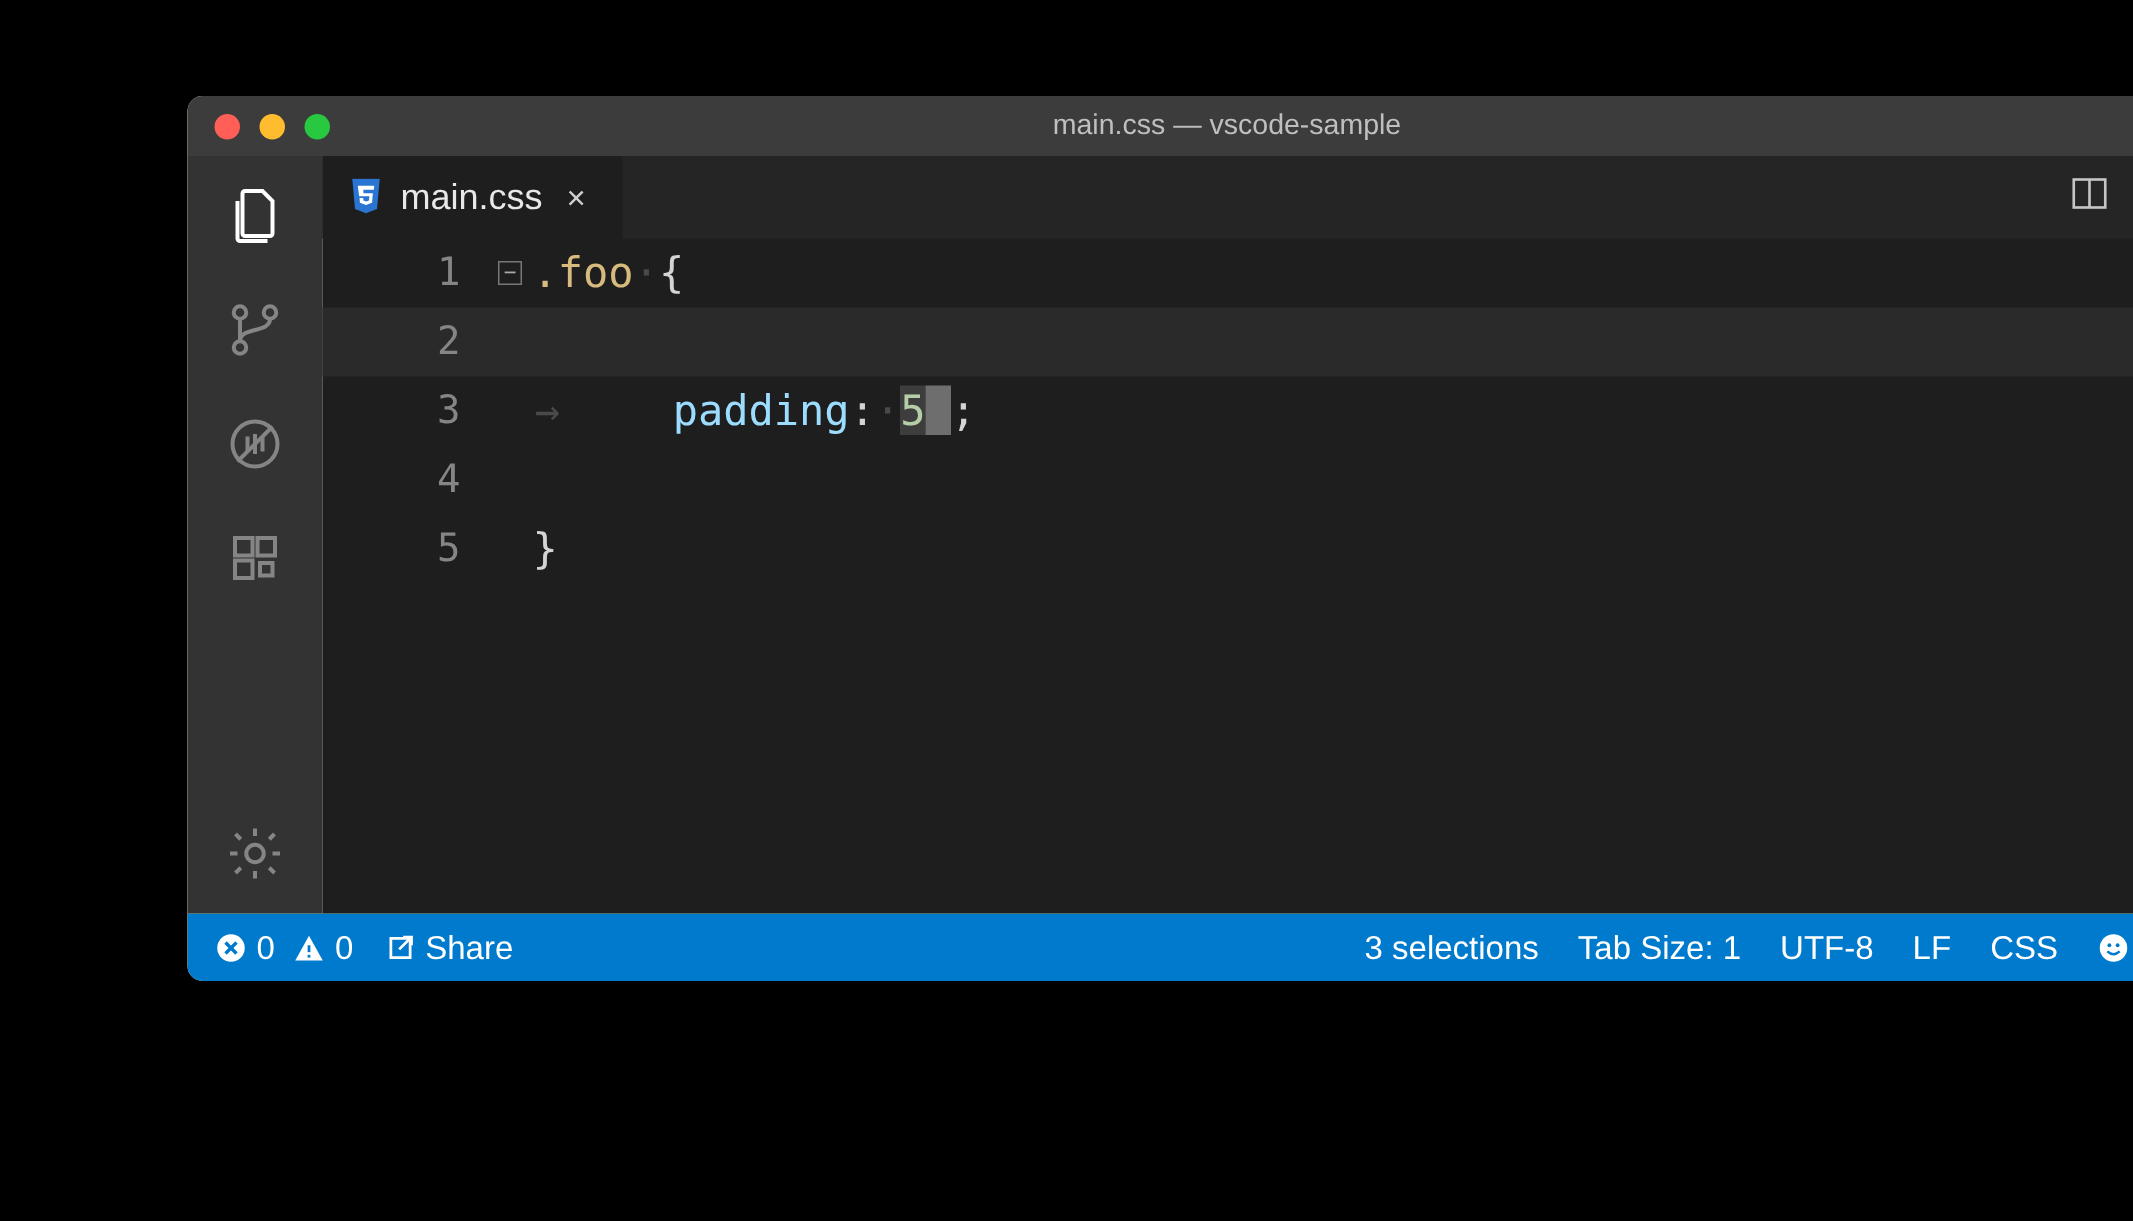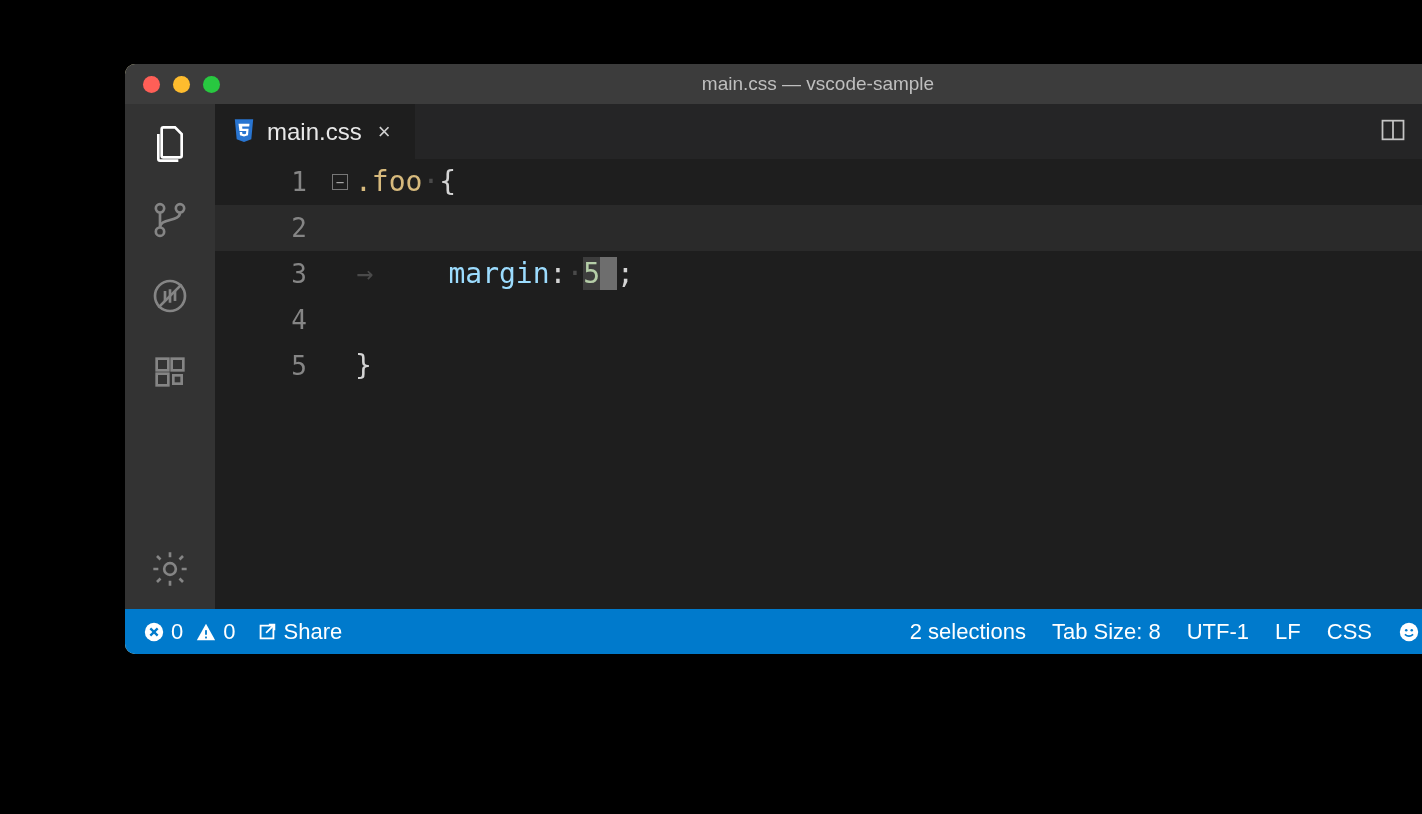--- a/index.html
+++ b/index.html
@@ -146,21 +146,21 @@
             </div>
           <div class="code"><span class="sel">.foo</span><span class="ws-dot">·</span><span class="brace">{</span></div>
         </div>
         <div class="line hl">
           <div class="gutter">2</div>
           <div class="fold"></div>
         </div>
         <div class="line">
           <div class="gutter">3</div>
           <div class="fold"></div>
-          <div class="code"><span class="ws-arrow">→</span>    <span class="prop">margin</span><span class="punct">:</span><span class="ws-dot">·</span><span class="num hl-num">5</span><span class="cursor-block"> </span><span class="punct">;</span></div>
+          <div class="code"><span class="ws-arrow">→</span>    <span class="prop">padding</span><span class="punct">:</span><span class="ws-dot">·</span><span class="num hl-num">5</span><span class="cursor-block"> </span><span class="punct">;</span></div>
         </div>
         <div class="line">
           <div class="gutter">4</div>
           <div class="fold"></div>
         </div>
         <div class="line">
           <div class="gutter">5</div>
           <div class="fold"></div>
           <div class="code"><span class="brace">}</span></div>
         </div>
@@ -191,27 +191,27 @@
     <div class="status-item">
       <svg class="sicon" viewBox="0 0 24 24">
           <path fill="none" stroke="#fff" stroke-width="2" d="M5 5h14v14H5z"></path>
           <path fill="none" stroke="#fff" stroke-width="2" d="M14 4 L20 4 L20 10 M20 4 L11 13"></path>
         </svg>
       <span>Share</span>
     </div>
     <div class="status-spacer"></div>
     <div class="status-right" style="display:flex;align-items:center">
       <div class="status-item">
-          <span>2 selections</span>
-        </div>
-      <div class="status-item">
-          <span>Tab Size: 8</span>
-        </div>
-      <div class="status-item">
-          <span>UTF-1</span>
+          <span>3 selections</span>
+        </div>
+      <div class="status-item">
+          <span>Tab Size: 1</span>
+        </div>
+      <div class="status-item">
+          <span>UTF-8</span>
         </div>
       <div class="status-item">
           <span>LF</span>
         </div>
       <div class="status-item">
           <span>CSS</span>
         </div>
       <div class="status-item">
         <svg class="sicon" viewBox="0 0 24 24">
             <circle cx="12" cy="12" r="10" fill="#fff"></circle>

